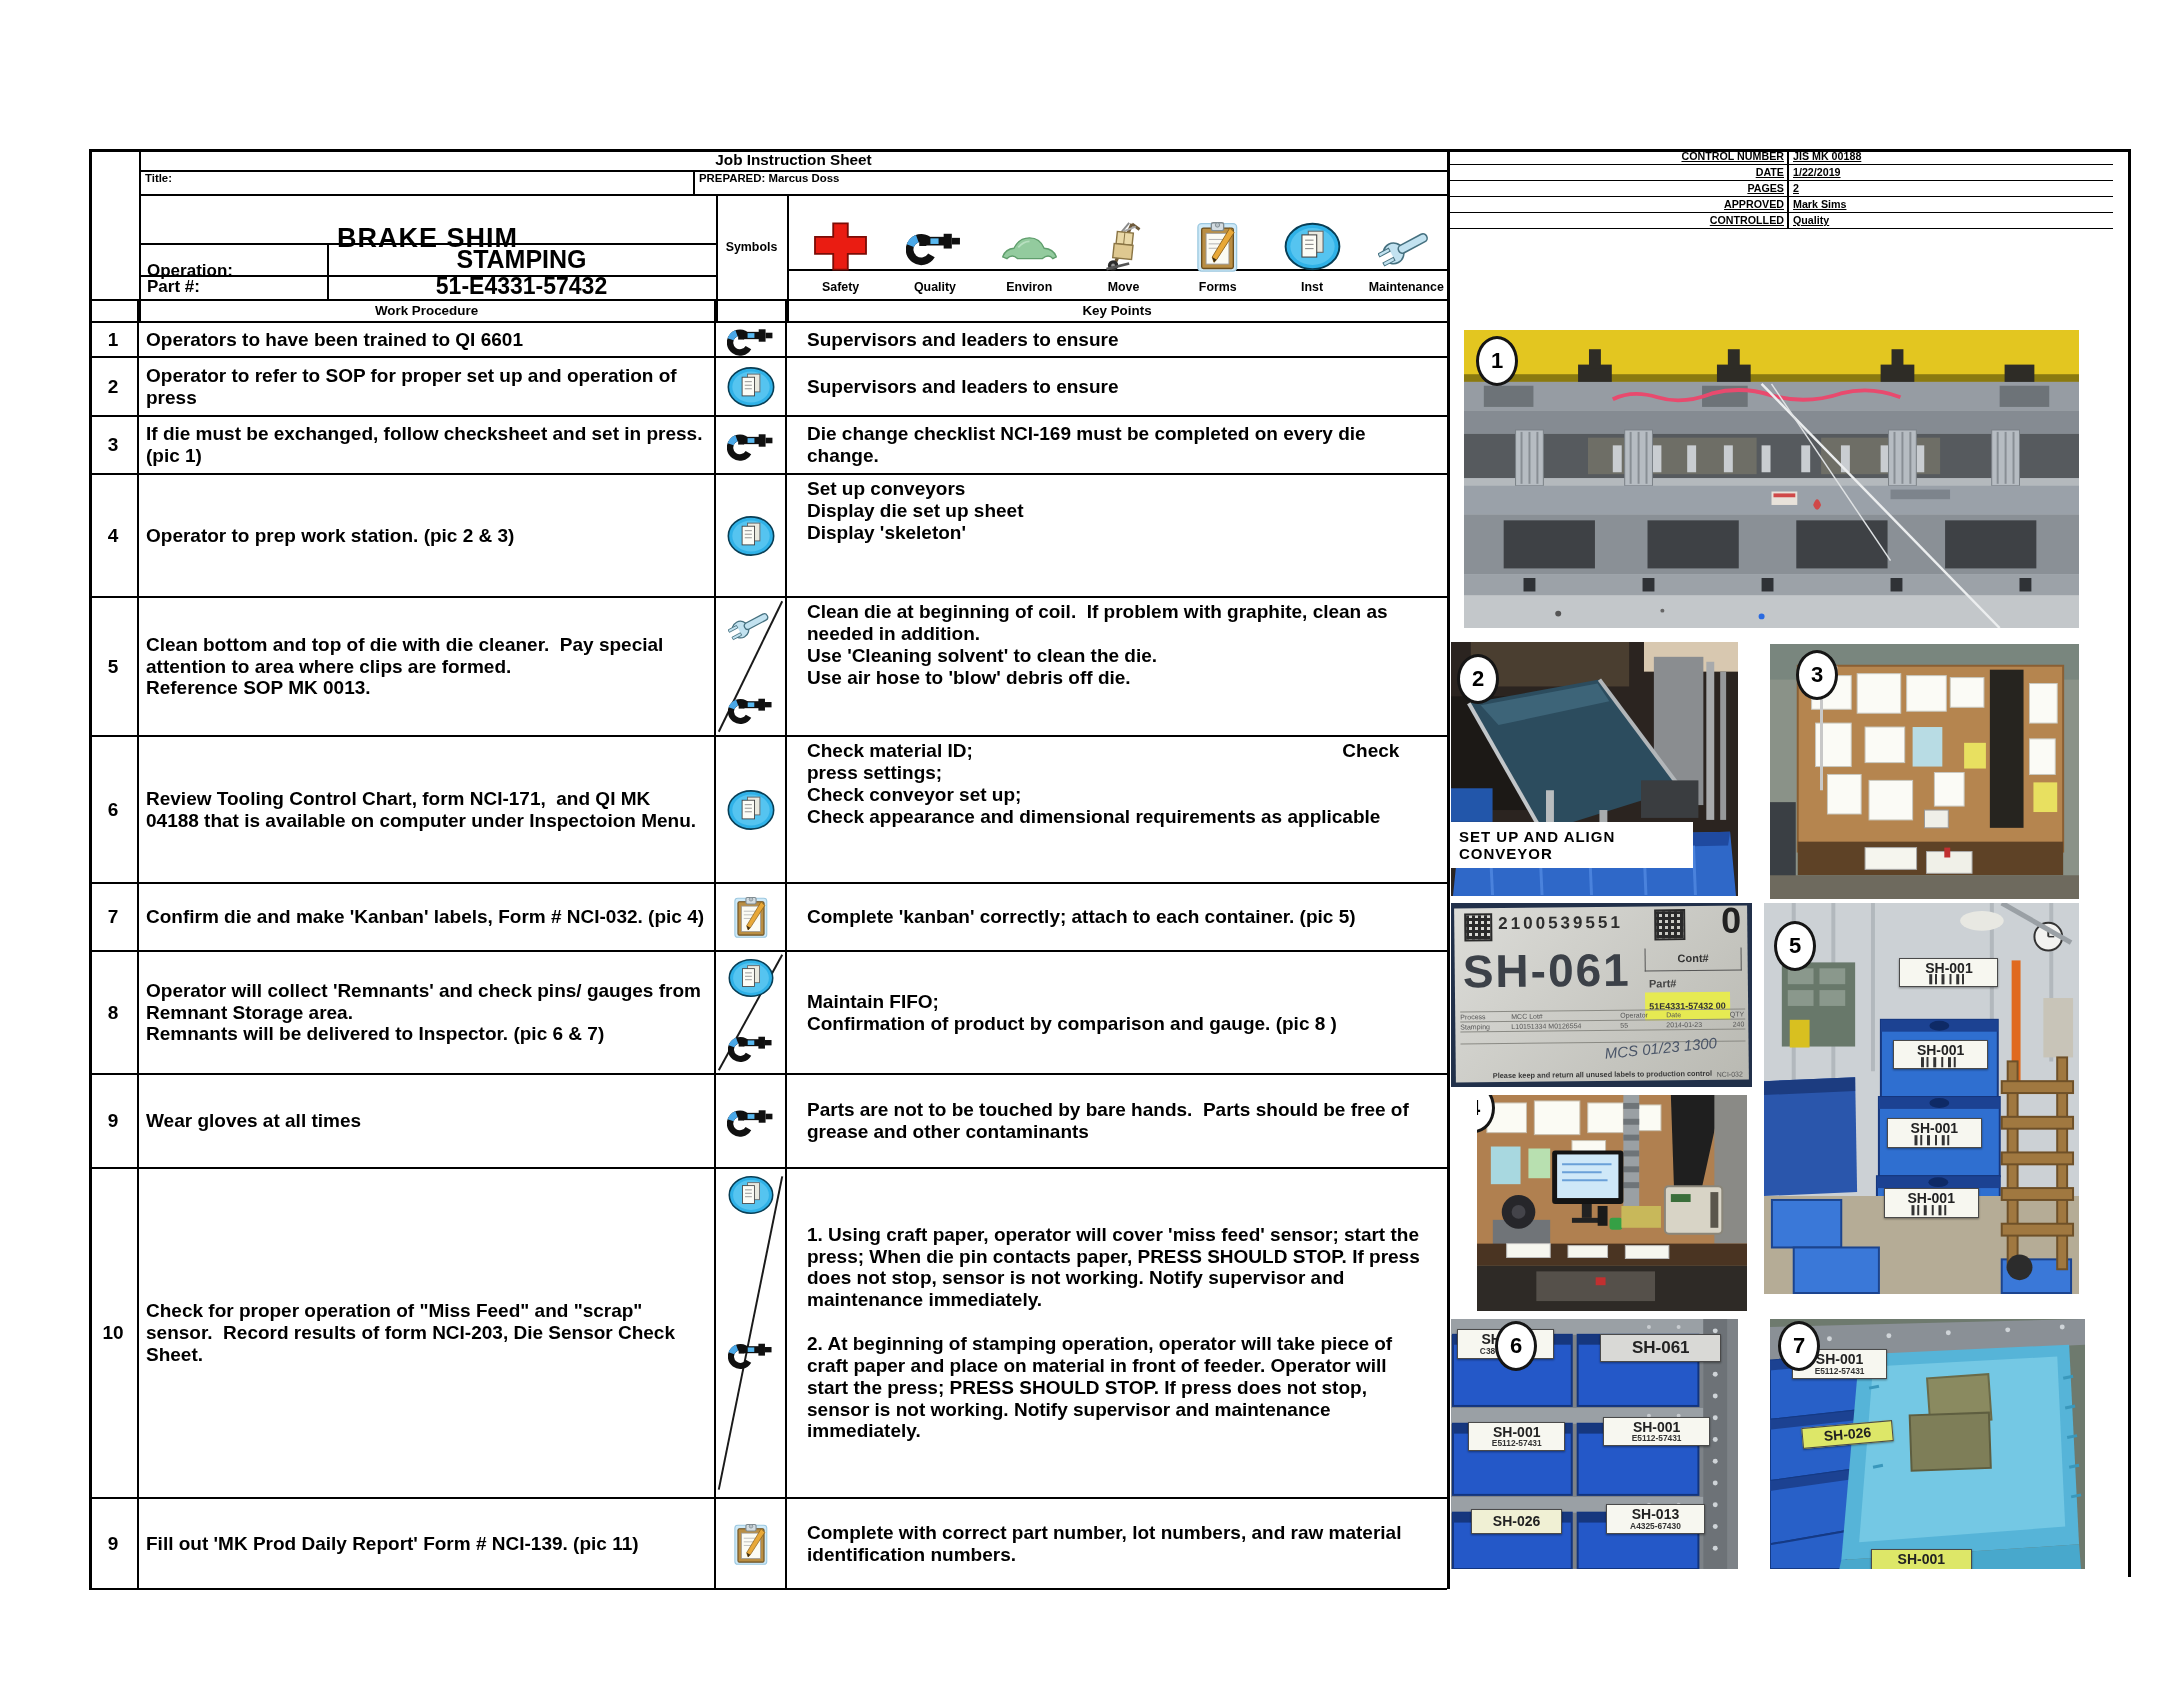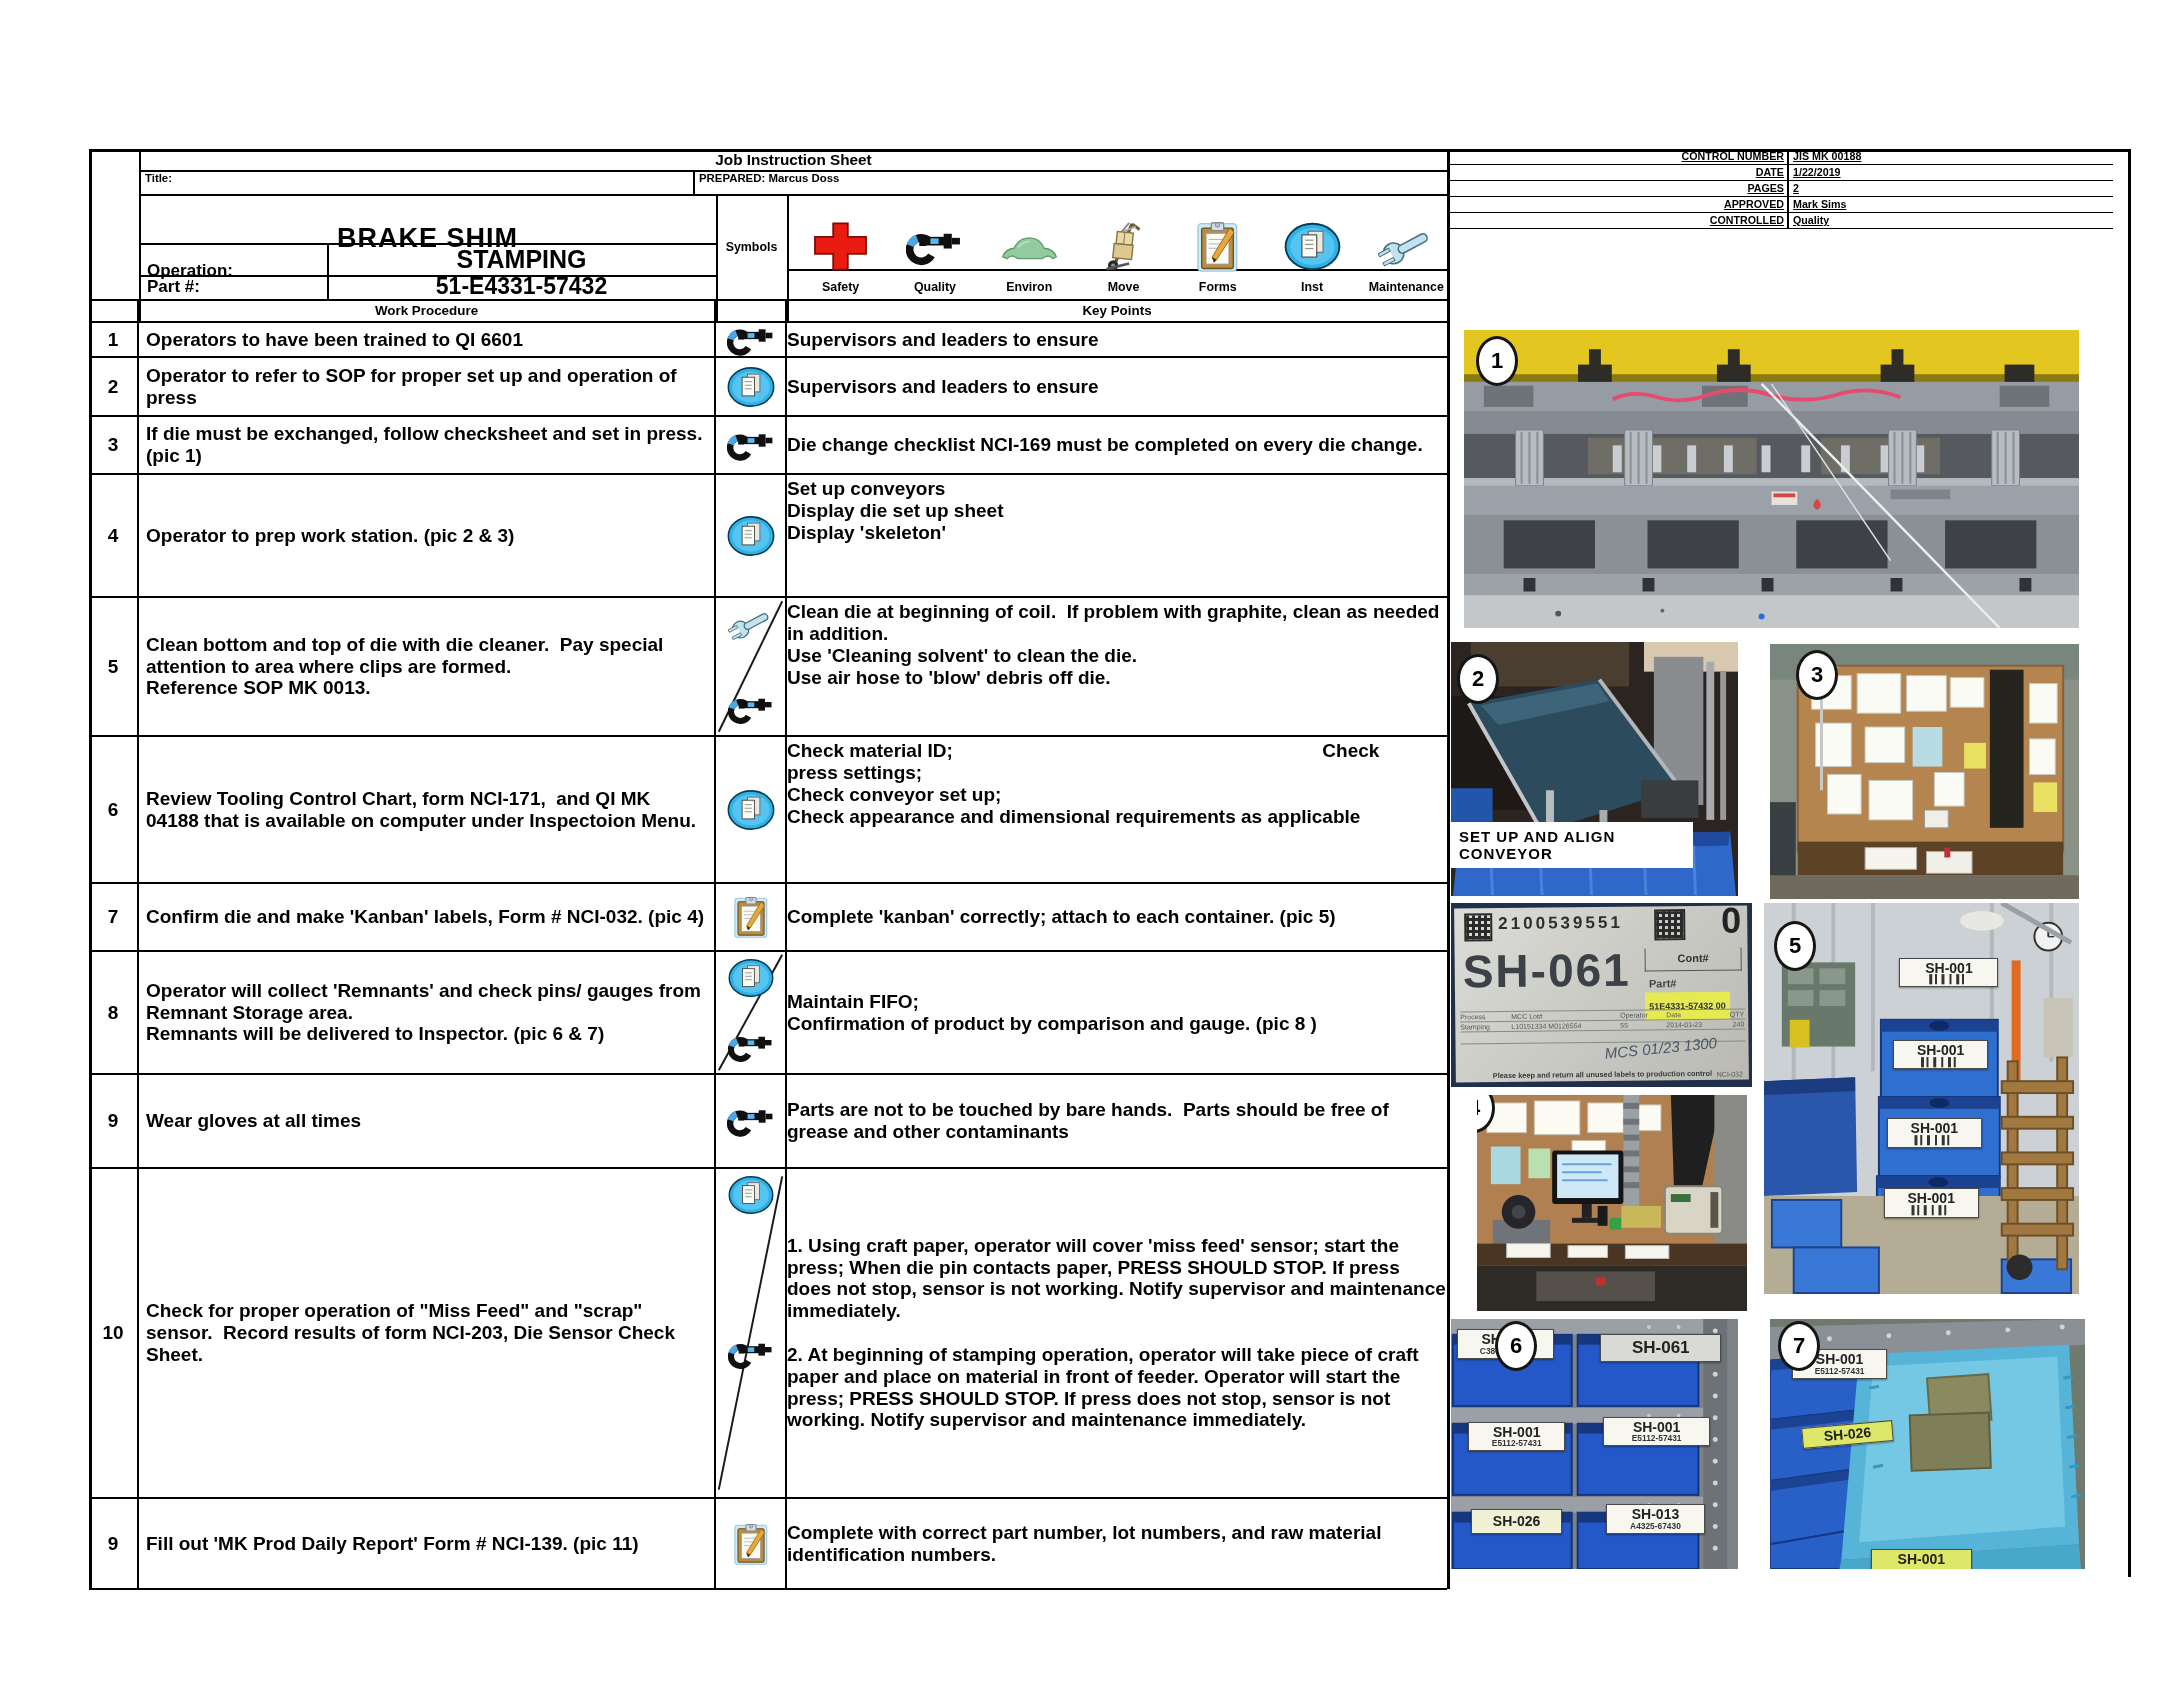--- a/index.html
+++ b/index.html
@@ -30,21 +30,21 @@
   .colhdr-row{left:89px;top:299px;width:1358px;height:24px;display:grid;grid-template-columns:50px 577px 71px 660px;box-sizing:border-box;border-bottom:2.5px solid #000;}
   .colhdr{display:flex;align-items:center;justify-content:center;font-size:13.4px;font-weight:bold;border-right:2.5px solid #000;box-sizing:border-box;}
   .colhdr:last-child{border-right:none;}
   
   #proc-table{left:89px;top:323px;width:1358px;}
   .trow{display:grid;grid-template-columns:50px 577px 71px 660px;border-bottom:2.5px solid #000;box-sizing:border-box;position:relative;}
   .tc{border-right:2.5px solid #000;box-sizing:border-box;position:relative;}
   .tc:last-child{border-right:none;}
   .c-num{display:flex;align-items:center;justify-content:center;font-size:19px;font-weight:bold;}
   .c-proc{display:flex;align-items:center;padding:3px 7px;}
-  .c-key{display:flex;align-items:center;padding:3px 0;}
+  .c-key{display:flex;align-items:center;padding:3px 20px;}
   .c-proc span,.c-key span{font-size:19px;font-weight:bold;line-height:1.15;white-space:pre-wrap;}
   .key-top{align-items:flex-start;}
   .sym-single{position:absolute;inset:0;display:flex;align-items:center;justify-content:center;}
   .sym-single .icon{width:48px;height:42px;}
   .sym-stack{position:absolute;inset:0;display:flex;flex-direction:column;align-items:center;justify-content:space-between;padding:6px 0;}
   .sym-stack .icon{width:46px;height:40px;z-index:2;}
   .slash-svg{position:absolute;inset:0;width:100%;height:100%;}
   
   .photo{position:absolute;overflow:hidden;}
   .photo svg.bgart{position:absolute;inset:0;width:100%;height:100%;}

